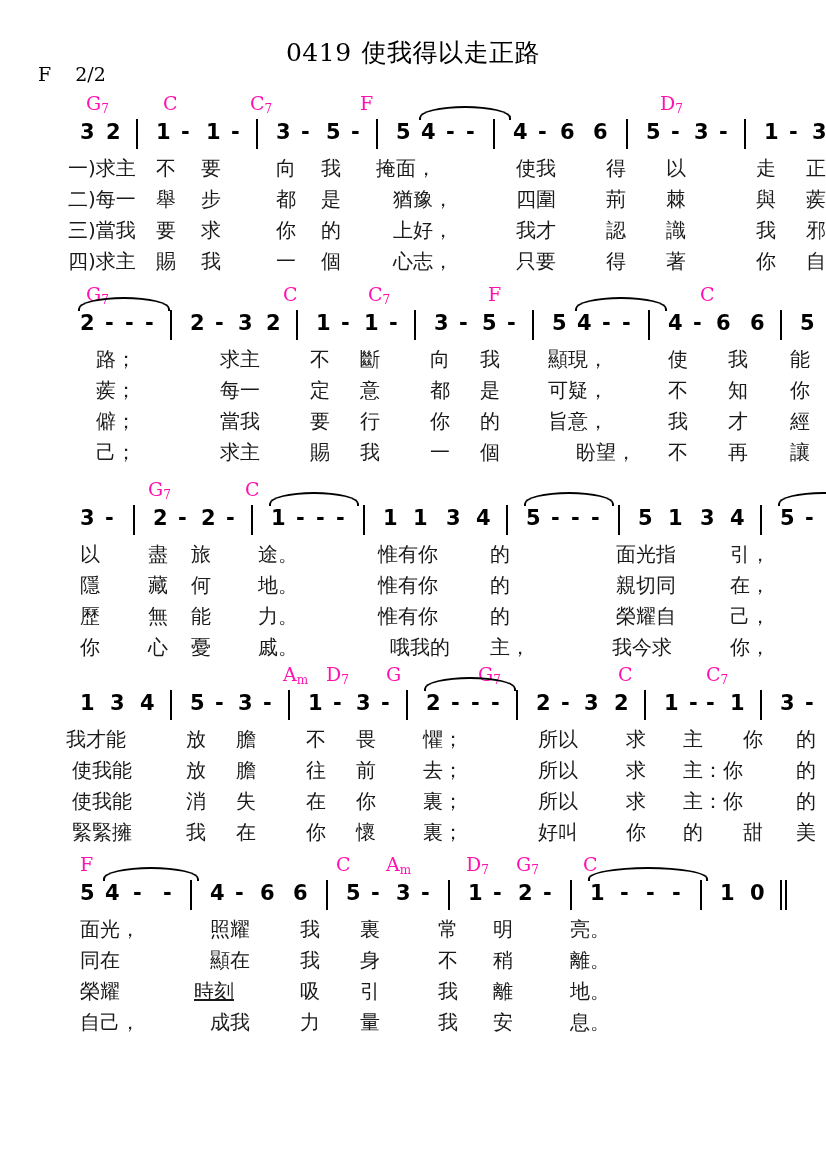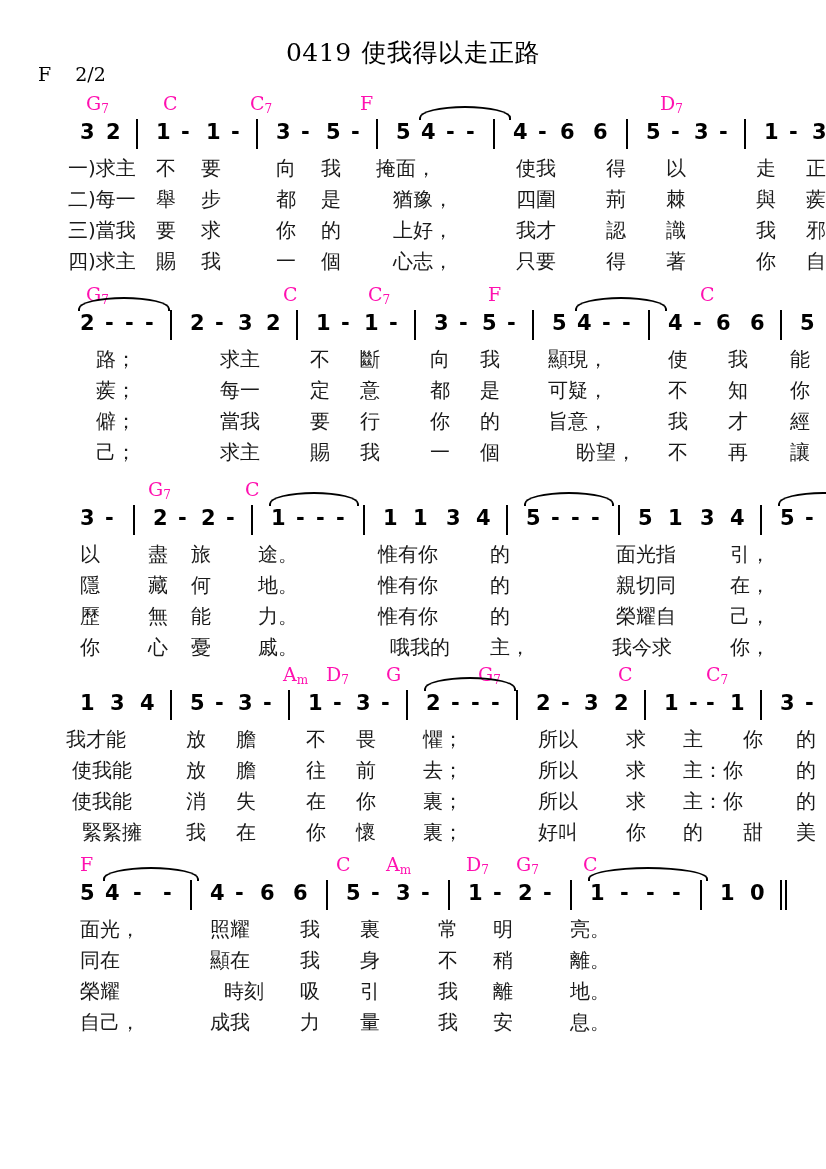--- a/index.html
+++ b/index.html
@@ -516,21 +516,21 @@
           <span class="syl" style="left: 198px;">失</span>
           <span class="syl" style="left: 268px;">在</span>
           <span class="syl" style="left: 318px;">你</span>
           <span class="syl" style="left: 385px;">裏；</span>
           <span class="syl" style="left: 500px;">所以</span>
           <span class="syl" style="left: 588px;">求</span>
           <span class="syl" style="left: 645px;">主：你</span>
           <span class="syl" style="left: 758px;">的</span>
         </div>
         <div class="lyric-line">
-          <span class="syl" style="left: 44px;">緊緊擁</span>
+          <span class="syl" style="left: 34px;">緊緊擁</span>
           <span class="syl" style="left: 148px;">我</span>
           <span class="syl" style="left: 198px;">在</span>
           <span class="syl" style="left: 268px;">你</span>
           <span class="syl" style="left: 318px;">懷</span>
           <span class="syl" style="left: 385px;">裏；</span>
           <span class="syl" style="left: 500px;">好叫</span>
           <span class="syl" style="left: 588px;">你</span>
           <span class="syl" style="left: 645px;">的</span>
           <span class="syl" style="left: 705px;">甜</span>
           <span class="syl" style="left: 758px;">美</span>
@@ -592,21 +592,21 @@
           <span class="syl" style="left: 42px;">同在</span>
           <span class="syl" style="left: 172px;">顯在</span>
           <span class="syl" style="left: 262px;">我</span>
           <span class="syl" style="left: 322px;">身</span>
           <span class="syl" style="left: 400px;">不</span>
           <span class="syl" style="left: 455px;">稍</span>
           <span class="syl" style="left: 532px;">離。</span>
         </div>
         <div class="lyric-line">
           <span class="syl" style="left: 42px;">榮耀</span>
-          <span class="syl" style="left: 186px;">時刻</span>
+          <span class="syl" style="left: 156px; text-decoration: underline;">時刻</span>
           <span class="syl" style="left: 262px;">吸</span>
           <span class="syl" style="left: 322px;">引</span>
           <span class="syl" style="left: 400px;">我</span>
           <span class="syl" style="left: 455px;">離</span>
           <span class="syl" style="left: 532px;">地。</span>
         </div>
         <div class="lyric-line">
           <span class="syl" style="left: 42px;">自己，</span>
           <span class="syl" style="left: 172px;">成我</span>
           <span class="syl" style="left: 262px;">力</span>

